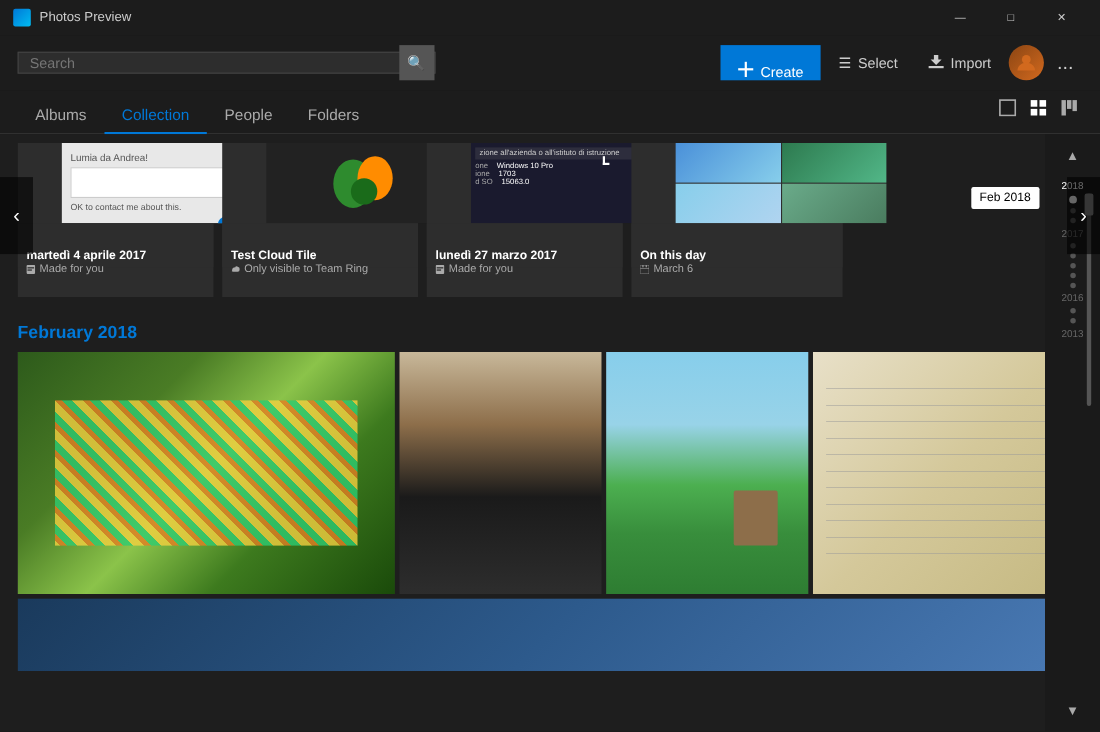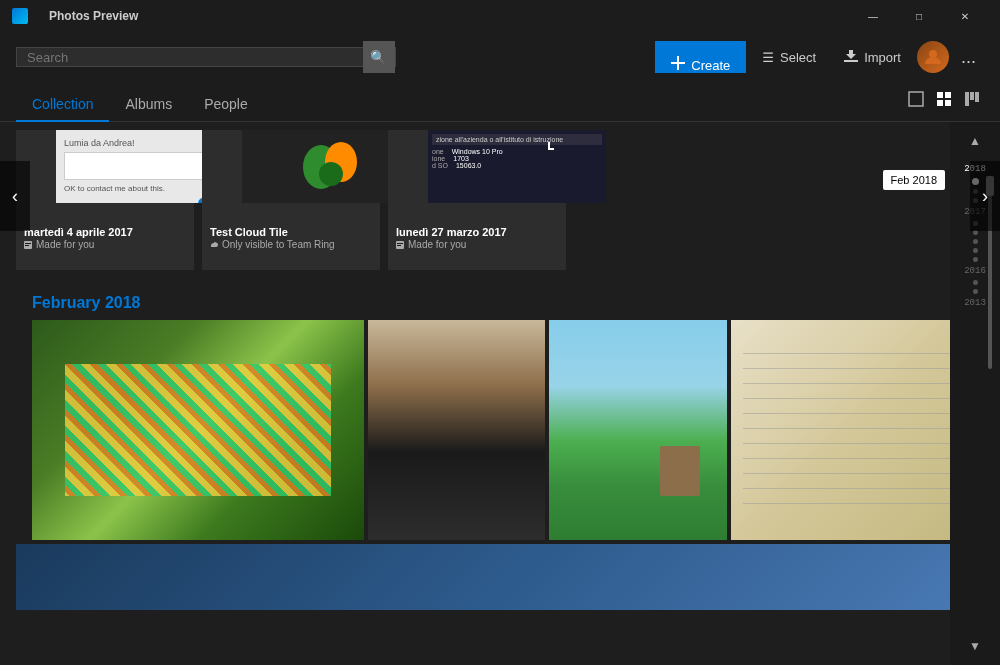--- a/index.html
+++ b/index.html
@@ -17,23 +17,21 @@
     .title-bar {
       background: #1c1c1c;
       height: 32px;
       display: flex;
       align-items: center;
       padding: 0 12px;
       justify-content: space-between;
     }
     .title-bar-left {
       display: flex;
-      align-items: center;
-      gap: 21px;
-      font-weight: bold;
+      gap: 8px;
     }
     .app-icon {
       width: 16px;
       height: 16px;
       background: linear-gradient(135deg, #0078d7, #00bcf2);
       border-radius: 2px;
     }
     .title-text {
       font-size: 12px;
       color: #ccc;
@@ -270,21 +268,21 @@
       color: #aaa;
       font-size: 12px;
       cursor: pointer;
       display: flex;
       align-items: center;
       gap: 4px;
     }
 
     
     .month-section {
-      padding: 0 32px;
+      padding: 0 16px;
     }
     .month-label {
       font-size: 16px;
       color: #0078d7;
       font-weight: 600;
       margin-bottom: 8px;
     }
     .photo-grid {
       display: flex;
       gap: 4px;
@@ -420,21 +418,20 @@
       width: 100%;
       display: flex;
       flex-direction: column;
       align-items: center;
     }
     .timeline-label {
       font-size: 9px;
       color: #666;
       margin: 2px 0;
       white-space: nowrap;
-      font-family: Liberation Mono, monospace;
     }
     .timeline-label.active { color: #fff; }
     .timeline-dot {
       width: 5px;
       height: 5px;
       border-radius: 50%;
       background: #555;
       margin: 2px 0;
     }
     .timeline-dot.active {
@@ -544,28 +541,31 @@
           <circle cx="9" cy="6" r="4"></circle>
           <path d="M1 16c0-4 3.6-7 8-7s8 3 8 7"></path>
         </svg>
     </div>
     <button class="more-btn">...</button>
   </div>
 </div>
 
 <div class="nav-tabs">
   <div class="tabs-left">
+    <div class="tab">
+      <span>Albums</span>
+    </div>
     <div class="tab active">
       <span>Collection</span>
     </div>
     <div class="tab">
-      <span>Albums</span>
+      <span>People</span>
     </div>
     <div class="tab">
-      <span>People</span>
+      <span>Folders</span>
     </div>
   </div>
   <div class="view-controls">
     <button class="view-btn">
       <svg width="16" height="16" viewBox="0 0 16 16" fill="#aaa">
           <rect x="1" y="1" width="14" height="14" stroke="#aaa" stroke-width="1.5" fill="none"></rect>
         </svg>
     </button>
     <button class="view-btn active">
       <svg width="16" height="16" viewBox="0 0 16 16" fill="#fff">
@@ -664,20 +664,42 @@
             <svg width="8" height="8" viewBox="0 0 8 8" fill="#aaa">
                 <rect x="0" y="0" width="8" height="8" rx="1"></rect>
                 <rect x="1" y="2" width="6" height="1" fill="#1a1a1a"></rect>
                 <rect x="1" y="4" width="4" height="1" fill="#1a1a1a"></rect>
               </svg>
             <span>Made for you</span>
           </div>
         </div>
       </div>
 
+      <div class="story-card" style="width:192px;">
+        <div class="story-thumb">
+          <div class="thumb-collage">
+            <div class="collage-cell" style="background:linear-gradient(135deg,#4a90d9,#87ceeb);"></div>
+            <div class="collage-cell" style="background:linear-gradient(135deg,#2d7a4f,#52b788);"></div>
+            <div class="collage-cell" style="background:linear-gradient(135deg,#87ceeb,#b0d4f0);"></div>
+            <div class="collage-cell" style="background:linear-gradient(135deg,#6aab8a,#4a7c5f);"></div>
+          </div>
+        </div>
+        <div class="story-info">
+          <div class="story-title">On this day</div>
+          <div class="story-sub">
+            <svg width="8" height="8" viewBox="0 0 8 8" fill="#aaa">
+                <rect x="0" y="0" width="8" height="8" rx="1" stroke="#aaa" fill="none" stroke-width="0.5"></rect>
+                <rect x="2" y="0" width="1" height="2" fill="#aaa"></rect>
+                <rect x="5" y="0" width="1" height="2" fill="#aaa"></rect>
+                <rect x="0" y="3" width="8" height="0.5" fill="#aaa"></rect>
+              </svg>
+            <span>March 6</span>
+          </div>
+        </div>
+      </div>
 
     </div>
 
     <button class="nav-arrow right">›</button>
   </div>
 
   <div class="hide-row">
     <button class="hide-btn">
       <span>↑</span>
       <span>Hide</span>

